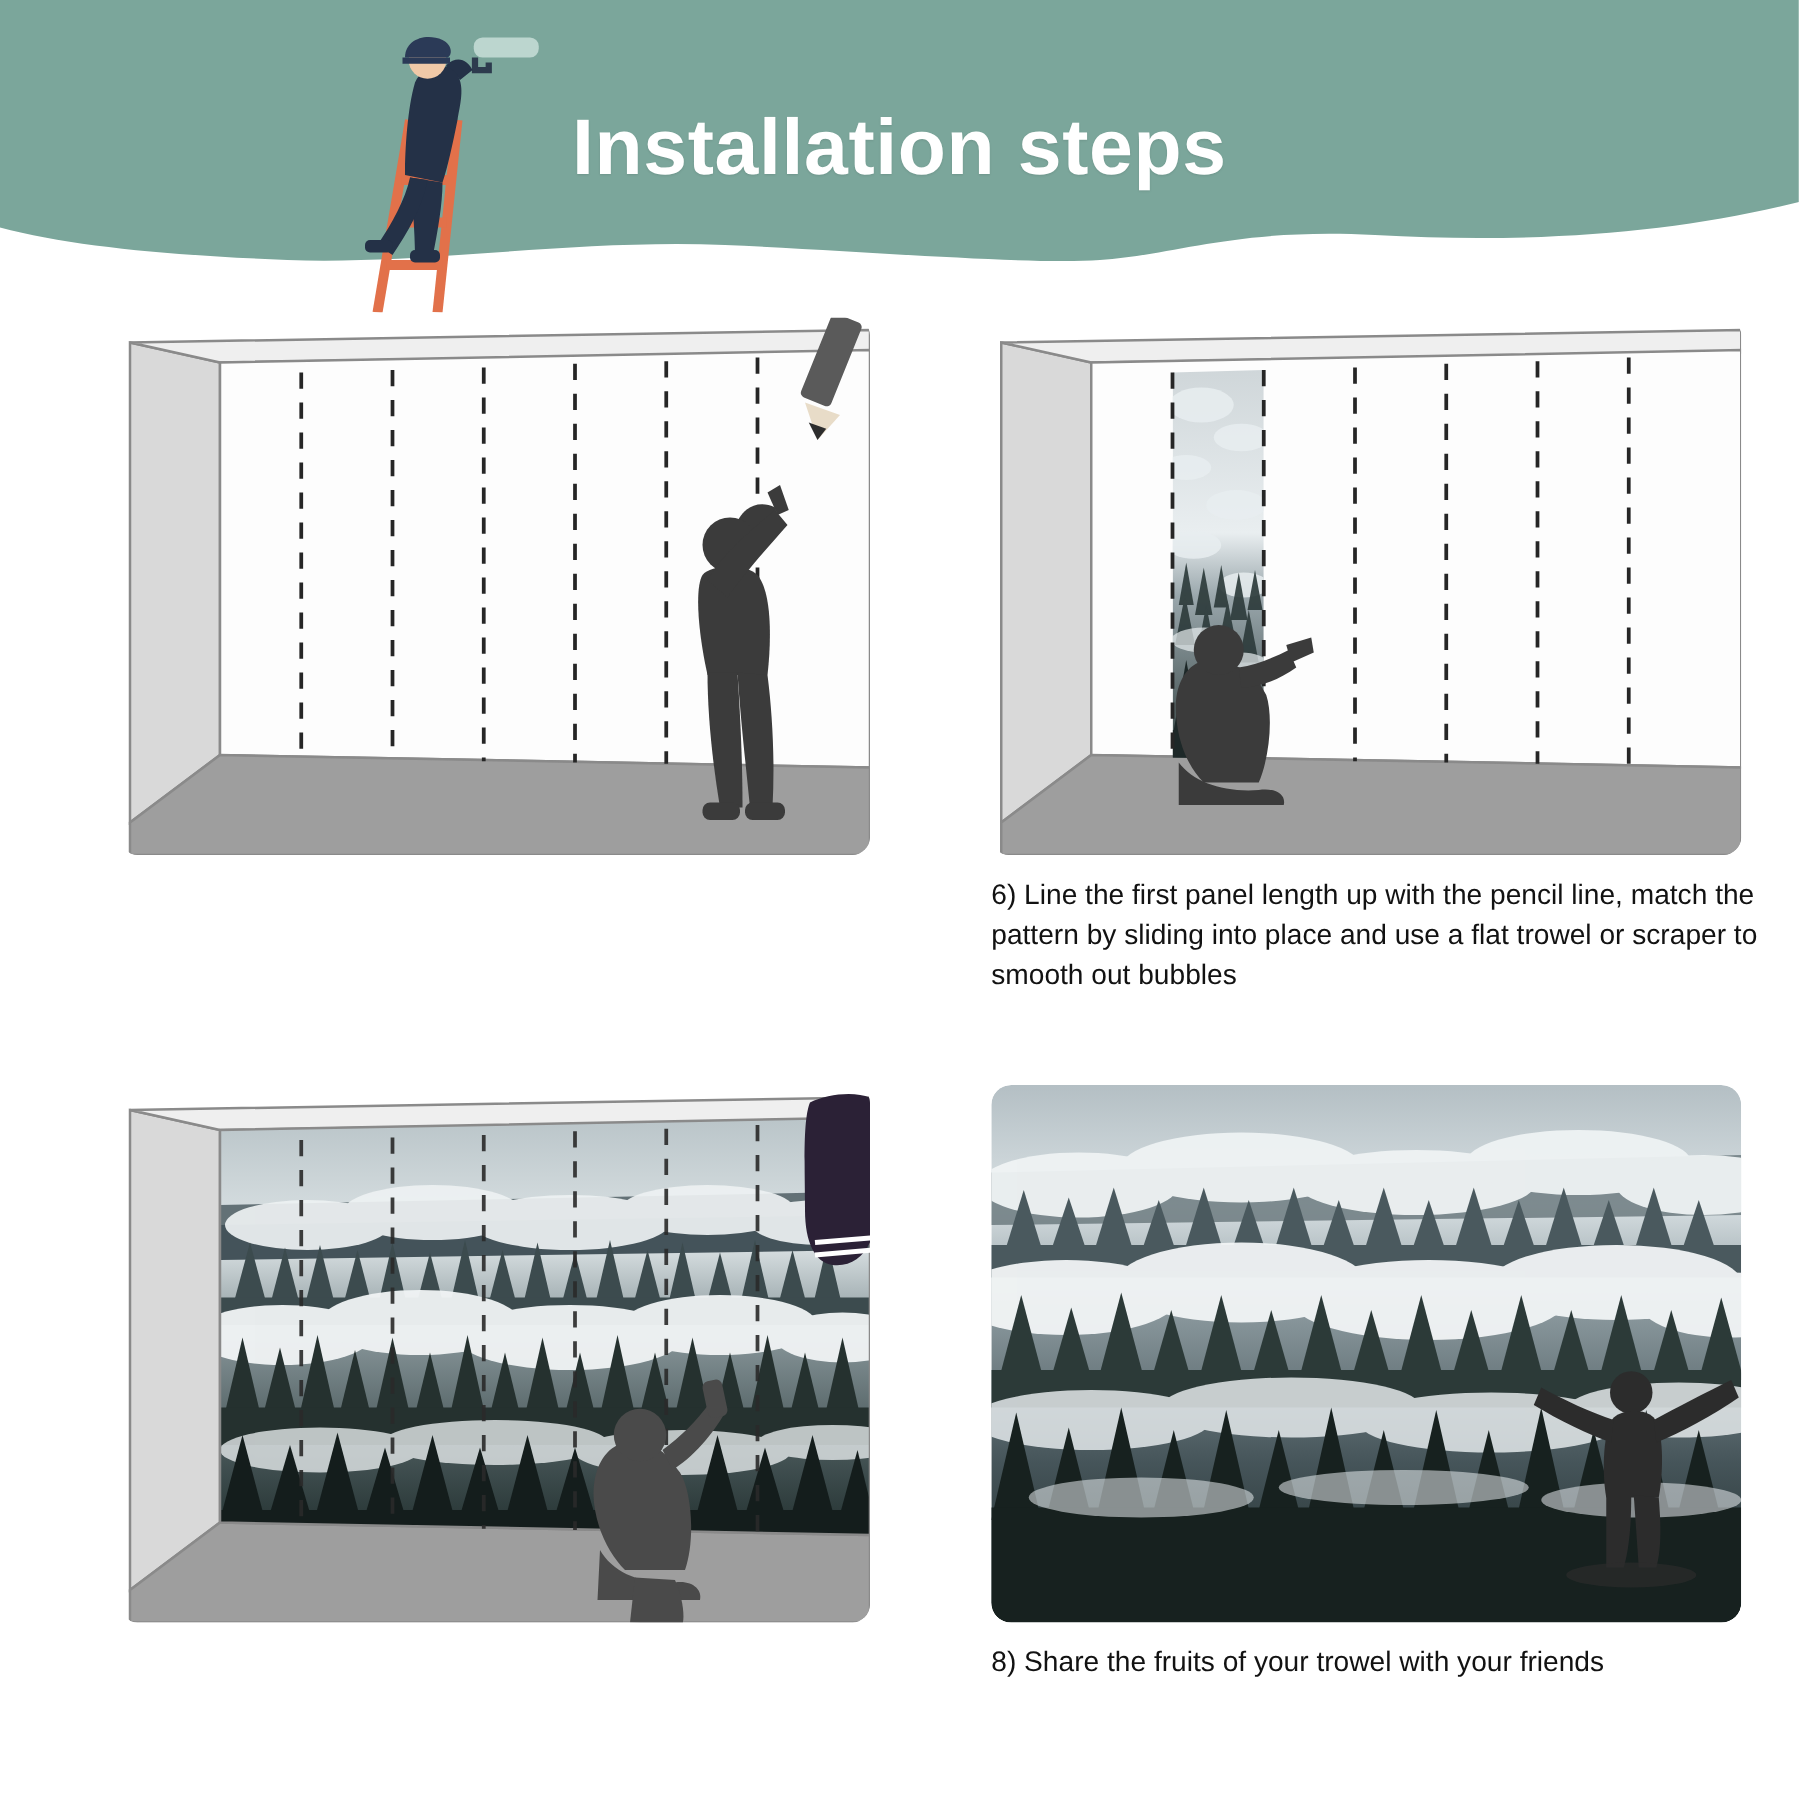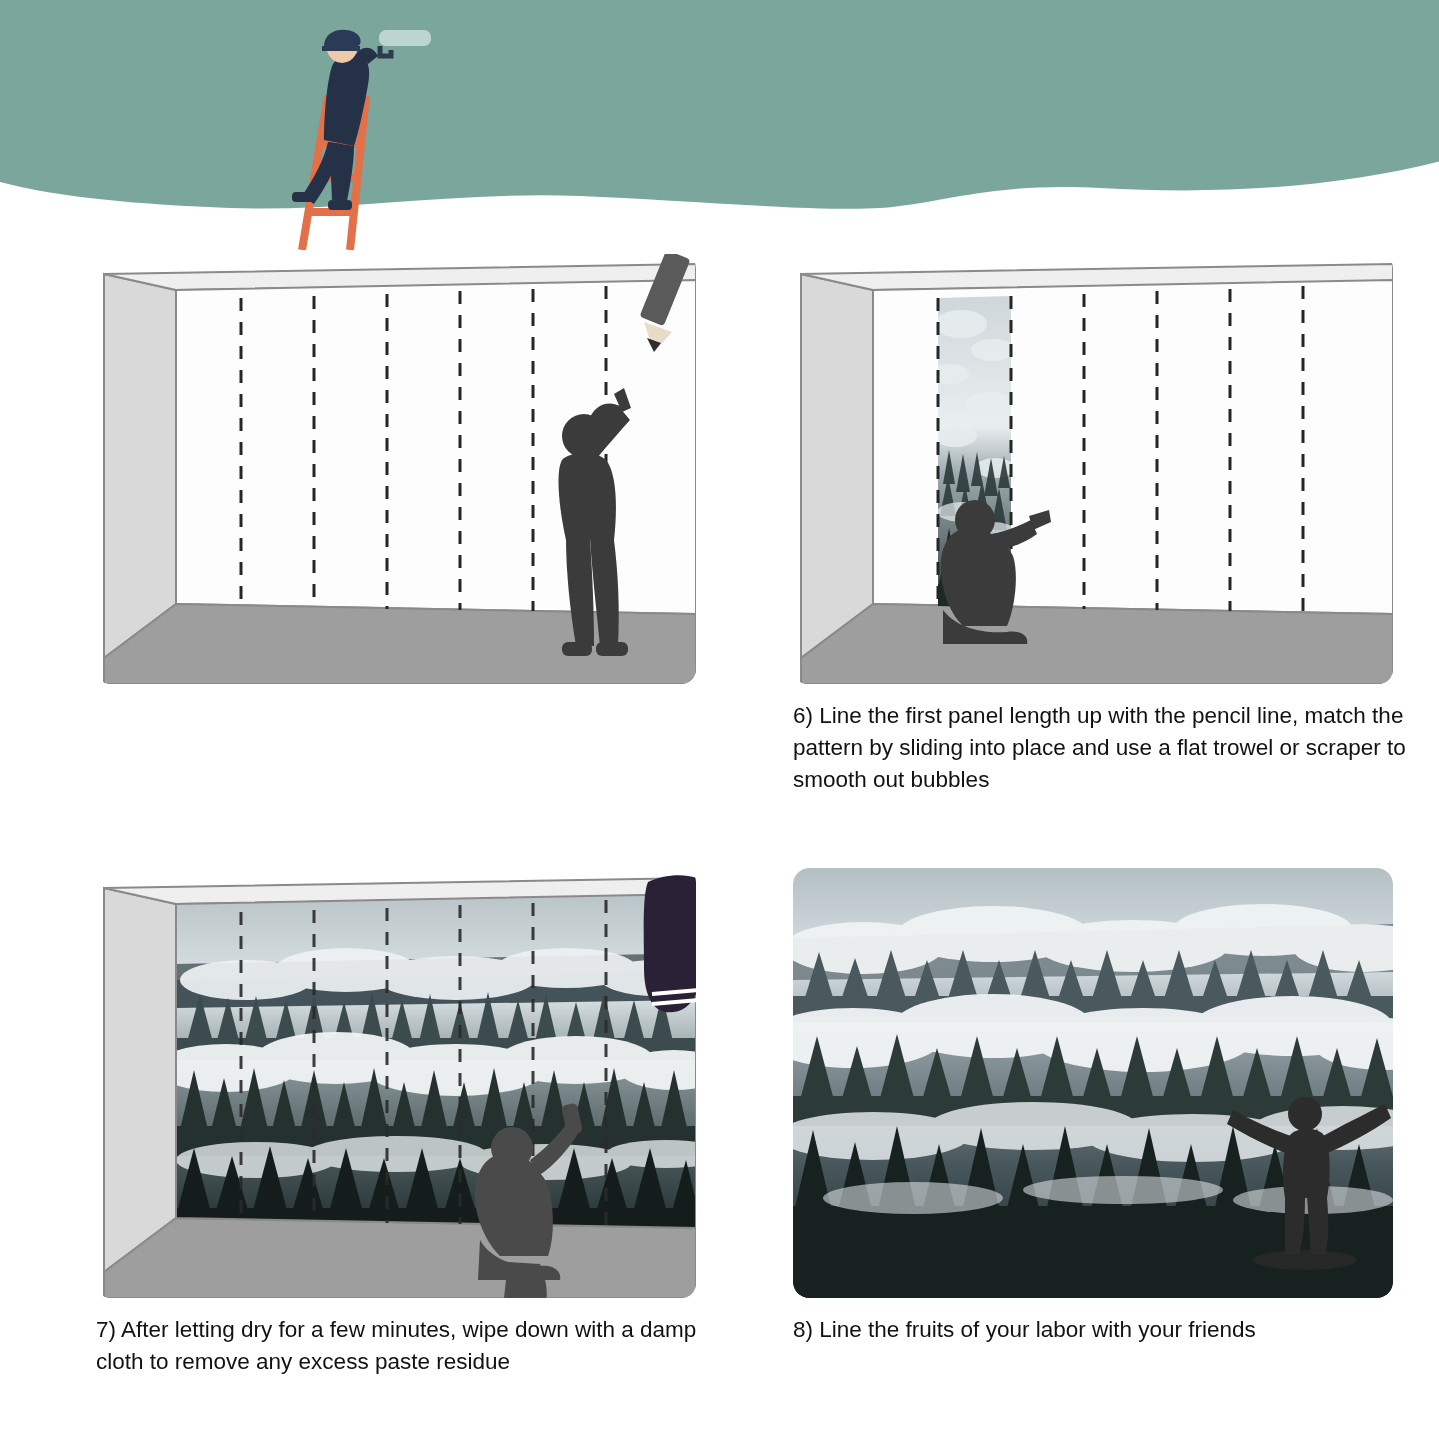--- a/index.html
+++ b/index.html
@@ -87,20 +87,21 @@
       <path d="M66,142 L80,144 C76,166 64,186 52,204 L40,196 C52,178 62,160 66,142 Z"></path>
       <rect x="30" y="192" width="22" height="10" rx="4"></rect>
       <rect x="66" y="200" width="24" height="10" rx="4"></rect>
     </g>
 
     <circle cx="80" cy="48" r="15" fill="#f0c9a8"></circle>
     <path d="M62,46 C62,32 78,26 92,32 C100,36 100,44 96,46 Z" fill="#2b3a57"></path>
     <path d="M60,46 L98,46 L98,51 L60,51 Z" fill="#2b3a57"></path>
   </svg>
 
+  <div id="header-title">Installation steps</div>
 </div>
 
 <div class="panel" id="panel-5">
   <div class="scene">
     <svg viewBox="0 0 600 430" width="600" height="430">
       <defs>
         <clipPath id="c5">
             <rect x="0" y="0" width="600" height="430" rx="14"></rect>
           </clipPath>
       </defs>
@@ -369,24 +370,20 @@
           <path d="M440,300 C430,286 412,282 398,288 C382,296 376,318 380,340 C384,362 394,378 404,388 L452,388 C460,366 458,326 448,310 Z"></path>
           <circle cx="416" cy="280" r="21"></circle>
           <path d="M434,292 C448,282 462,268 472,254 L484,262 C474,280 458,298 442,308 Z"></path>
           <rect x="468" y="236" width="16" height="30" rx="5" transform="rotate(-12 476 251)"></rect>
           <path d="M384,372 C394,390 418,400 444,398 C458,396 466,404 464,412 L382,412 Z"></path>
           <path d="M412,394 L444,396 C450,410 452,424 450,432 L408,430 Z"></path>
         </g>
       </g>
     </svg>
   </div>
-  <div class="caption">
-    <span class="num">7)</span>
-    <span>After letting dry for a few minutes, wipe down with a damp cloth to remove any excess paste residue</span>
-  </div>
 </div>
 
 <div class="panel" id="panel-8">
   <div class="scene">
     <svg viewBox="0 0 600 430" width="600" height="430">
       <defs>
         <clipPath id="c8">
             <rect x="0" y="0" width="600" height="430" rx="16"></rect>
           </clipPath>
         <linearGradient id="sky8" x1="0" y1="0" x2="0" y2="1">
@@ -494,15 +491,15 @@
           <path d="M530,268 C548,258 572,246 592,236 L598,250 C578,264 552,278 532,286 Z"></path>
           <path d="M492,328 L512,328 C512,354 510,372 506,386 L492,386 Z"></path>
           <path d="M514,328 L534,330 C536,354 536,372 532,386 L518,386 Z"></path>
           <ellipse cx="512" cy="392" rx="52" ry="10" opacity="0.65"></ellipse>
         </g>
       </g>
     </svg>
   </div>
   <div class="caption">
     <span class="num">8)</span>
-    <span>Line the fruits of your labor with your friends</span>
+    <span>Share the fruits of your trowel with your friends</span>
   </div>
 </div>
 
 </body></html>

